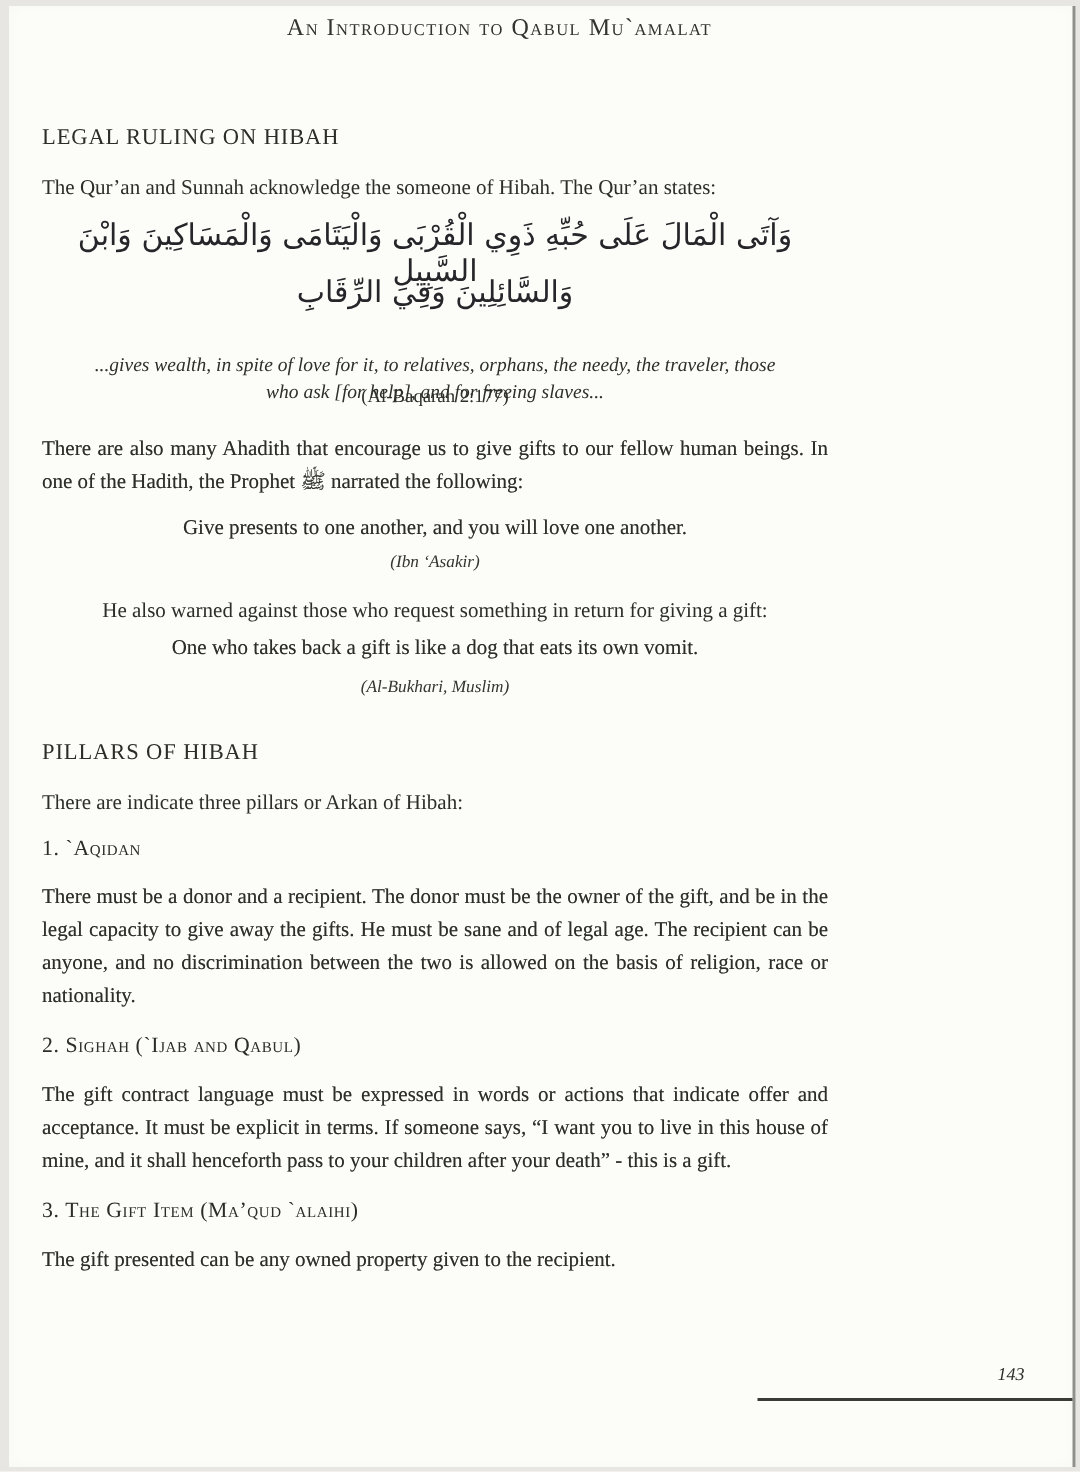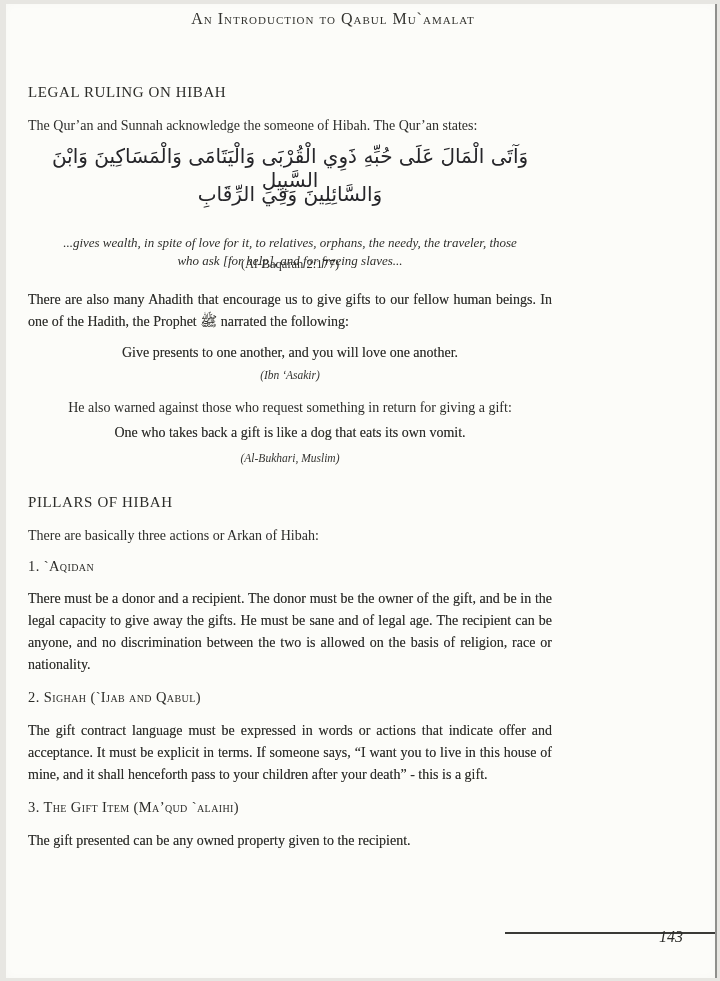--- a/index.html
+++ b/index.html
@@ -49,21 +49,21 @@
   .quote-citation{
     text-align:center;font-style:italic;font-size:11.5px;color:#343431;
   }
   .pillar-heading{
     font-variant:small-caps;font-size:14.5px;letter-spacing:0.4px;color:#2c2c29;
   }
   .footer-rule{
     top:928px;left:499px;right:0;height:2px;background:#3a3a37;
   }
   .page-number{
-    top:924px;right:32px;font-style:italic;font-size:16px;color:#2e2e2b;
+    top:905px;right:32px;font-style:italic;font-size:12px;color:#2e2e2b;
   }
 </style>
 </head>
 <body>
 
 <div class="page">
 
   <div class="abs running-header">An Introduction to Qabul Mu`amalat</div>
 
   <div class="abs col sec-heading" style="top:80px;">LEGAL RULING ON HIBAH</div>
@@ -84,21 +84,21 @@
   <div class="abs col quote" style="top:341px;">Give presents to one another, and you will love one another.</div>
   <div class="abs col quote-citation" style="top:365px;">(Ibn ‘Asakir)</div>
 
   <div class="abs col intro-line" style="top:394px;text-align:center;">He also warned against those who request something in return for giving a gift:</div>
 
   <div class="abs col quote" style="top:421px;">One who takes back a gift is like a dog that eats its own vomit.</div>
   <div class="abs col quote-citation" style="top:448px;">(Al-Bukhari, Muslim)</div>
 
   <div class="abs col sec-heading" style="top:490px;">PILLARS OF HIBAH</div>
 
-  <div class="abs col intro-line" style="top:522px;">There are basically three actions or Arkan of Hibah:</div>
+  <div class="abs col intro-line" style="top:522px;">There are indicate three pillars or Arkan of Hibah:</div>
 
   <div class="abs col pillar-heading" style="top:554px;">1. `Aqidan</div>
   <div class="abs col body-text" style="top:584px;">There must be a donor and a recipient. The donor must be the owner of the gift, and be in the legal capacity to give away the gifts. He must be sane and of legal age. The recipient can be anyone, and no discrimination between the two is allowed on the basis of religion, race or nationality.</div>
 
   <div class="abs col pillar-heading" style="top:685px;">2. Sighah (`Ijab and Qabul)</div>
   <div class="abs col body-text" style="top:716px;">The gift contract language must be expressed in words or actions that indicate offer and acceptance. It must be explicit in terms. If someone says, “I want you to live in this house of mine, and it shall henceforth pass to your children after your death” - this is a gift.</div>
 
   <div class="abs col pillar-heading" style="top:795px;">3. The Gift Item (Ma’qud `alaihi)</div>
   <div class="abs col body-text" style="top:826px;">The gift presented can be any owned property given to the recipient.</div>
 

